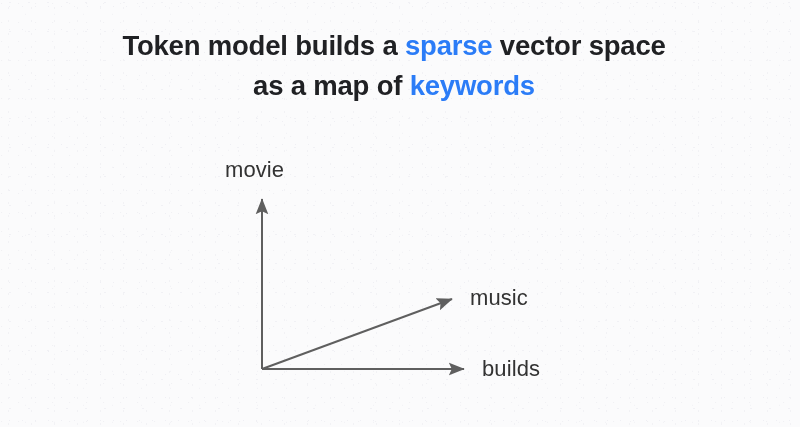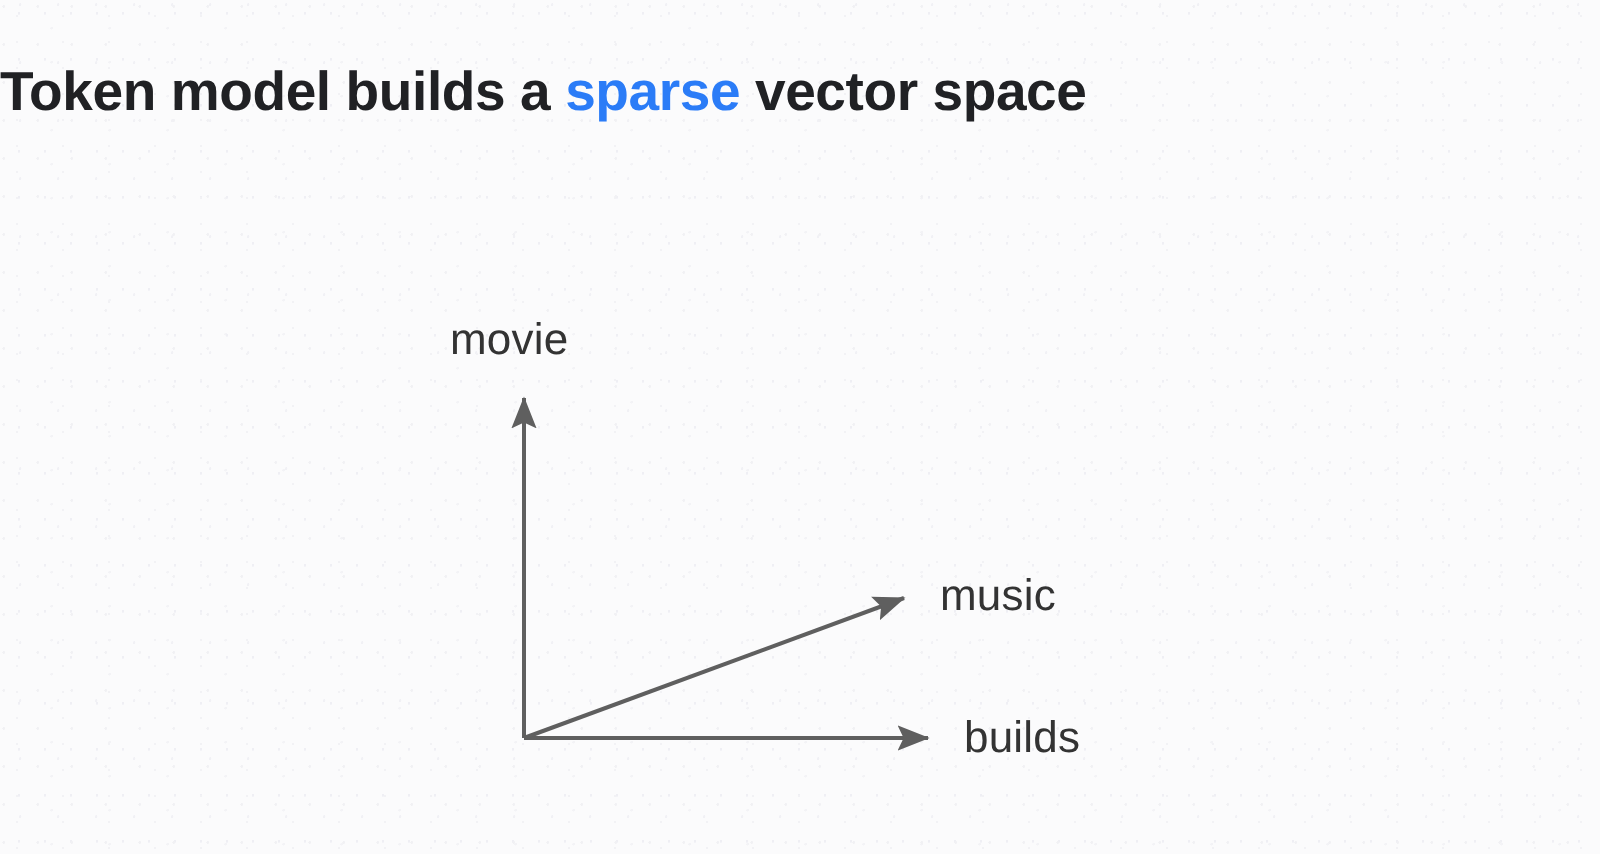--- a/index.html
+++ b/index.html
@@ -36,20 +36,21 @@
       radial-gradient(circle at 53% 8%,  #eaeaf0 0.6px, transparent 0.7px);
     background-size: 17px 19px, 23px 13px, 13px 23px, 29px 17px, 19px 29px;
   }
 
   
   #title-block {
     position: absolute;
     top: 26px;
     left: 0;
     width: 788px;
+    text-align: center;
     line-height: 1.46;
     font-size: 27.5px;
     font-weight: 700;
     letter-spacing: -0.2px;
     color: #202124;
   }
   .title-line { display: block; white-space: nowrap; }
   .hl { color: #2b7cf7; }
 
   
@@ -74,20 +75,21 @@
 </style>
 </head>
 <body>
 
 <div id="slide">
 
   <div id="grain"></div>
 
   <div id="title-block">
     <span class="title-line"><span>Token model builds a </span><span class="hl">sparse</span><span> vector space</span></span>
+    <span class="title-line"><span>as a map of </span><span class="hl">keywords</span></span>
   </div>
 
   <div id="diagram">
 
     <svg id="diagram-svg" width="800" height="427" viewBox="0 0 800 427" style="position:absolute;top:0;left:0;">
       <defs>
         <marker id="arrow-head" markerWidth="9" markerHeight="9" refX="7.6" refY="3.3" orient="auto" markerUnits="strokeWidth">
           <path d="M0,0.15 L8,3.3 L0,6.45 L1.5,3.3 Z" fill="#5f5f5f"></path>
         </marker>
       </defs>

